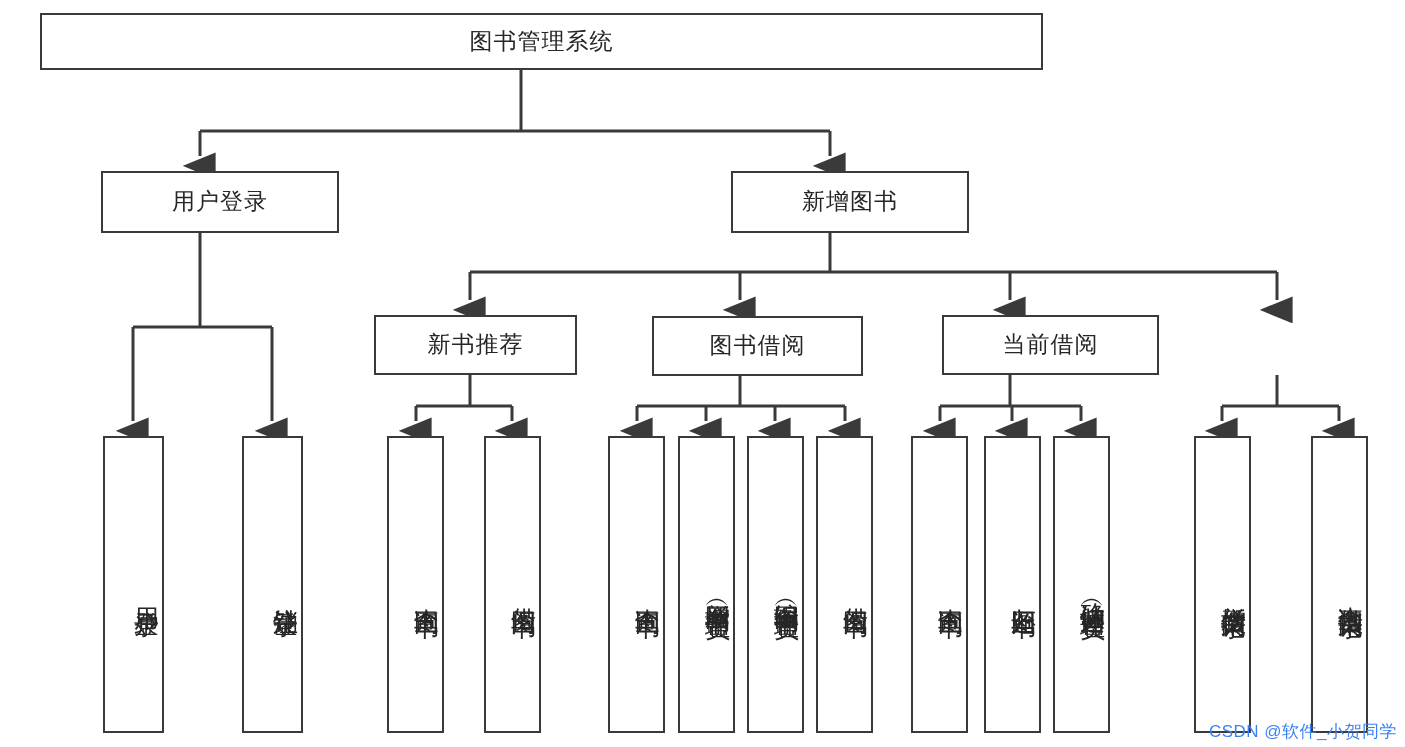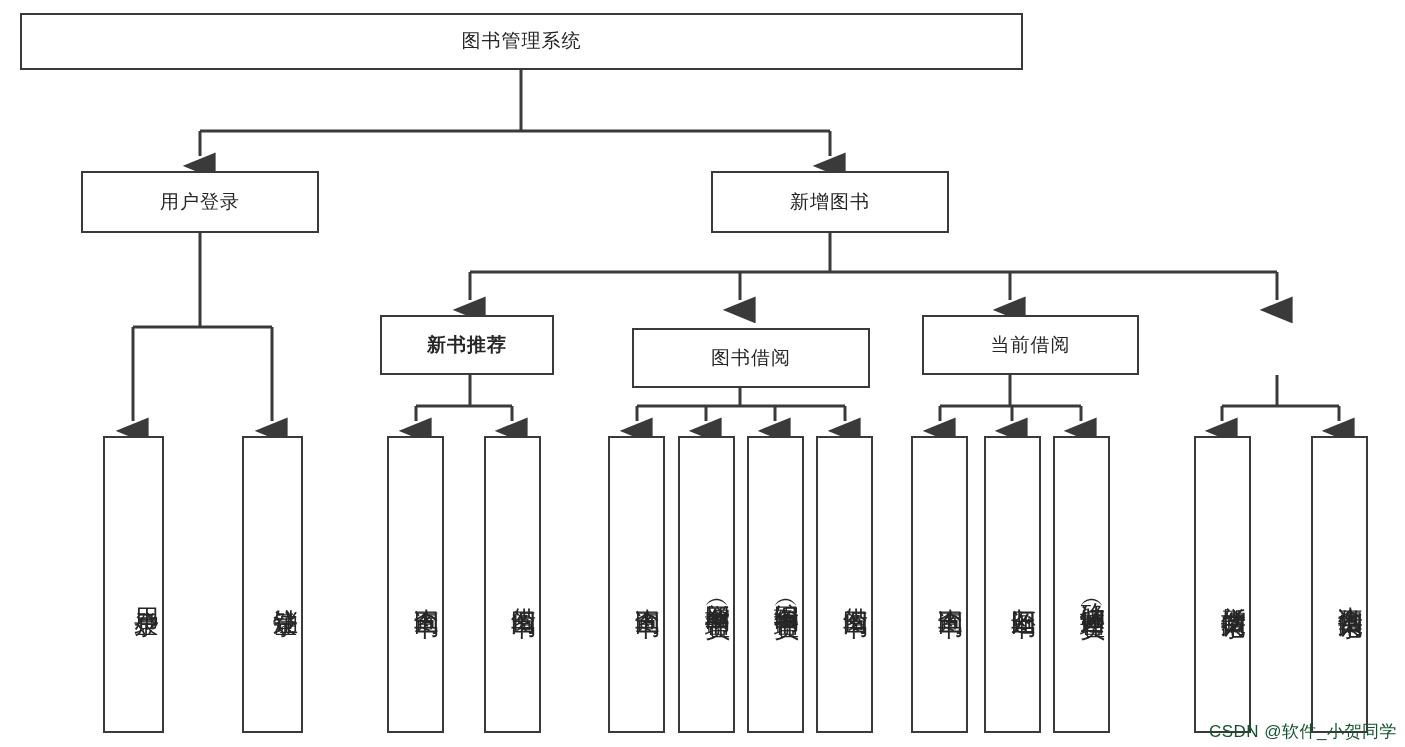--- a/index.html
+++ b/index.html
@@ -29,42 +29,43 @@
     position: absolute;
     box-sizing: border-box;
     background: #ffffff;
     border: 2.5px solid #3a3a3a;
     display: flex;
     align-items: center;
     justify-content: center;
     color: #262626;
   }
   .node.horiz {
-    font-size: 19px;
+    font-size: 23px;
     letter-spacing: 1px;
     line-height: 1.1;
     white-space: nowrap;
+    margin-left: 20px;
   }
   .node.vert {
     writing-mode: vertical-rl;
     text-orientation: upright;
     font-size: 25px;
     line-height: 1.25;
     letter-spacing: 2px;
     padding-top: 14px;
     align-items: flex-start;
     justify-content: center;
     overflow: hidden;
   }
   #watermark {
     position: absolute;
     right: 8px;
     bottom: 4px;
     font-size: 17px;
-    color: #14532d;
+    color: #3b82f6;
     white-space: nowrap;
     letter-spacing: 0.5px;
   }
 </style>
 </head>
 <body>
 
 <div id="canvas">
 
   <svg id="wires" viewBox="0 0 1405 747" width="1405" height="747" xmlns="http://www.w3.org/2000/svg">
@@ -118,22 +119,22 @@
       <path d="M1222,406 L1222,421" marker-end="url(#arrow)"></path>
       <path d="M1339,406 L1339,421" marker-end="url(#arrow)"></path>
     </g>
   </svg>
 
   <div class="node horiz" id="node-root" style="left: 20px; top: 13px; width: 1003px; height: 57px;">图书管理系统</div>
 
   <div class="node horiz" style="left: 81px; top: 171px; width: 238px; height: 62px;">用户登录</div>
   <div class="node horiz" style="left: 711px; top: 171px; width: 238px; height: 62px;">新增图书</div>
 
-  <div class="node horiz" style="left: 380px; top: 315px; width: 174px; height: 60px; font-weight: bold;">新书推荐</div>
-  <div class="node horiz" style="left: 632px; top: 328px; width: 238px; height: 60px;">图书借阅</div>
+  <div class="node horiz" style="left: 354px; top: 315px; width: 203px; height: 60px;">新书推荐</div>
+  <div class="node horiz" style="left: 632px; top: 316px; width: 211px; height: 60px;">图书借阅</div>
   <div class="node horiz" style="left: 922px; top: 315px; width: 217px; height: 60px;">当前借阅</div>
 
   <div class="node vert" style="left: 103px; top: 436px; width: 61px; height: 297px;">用户登录</div>
   <div class="node vert" style="left: 242px; top: 436px; width: 61px; height: 297px;">注销登录</div>
   <div class="node vert" style="left: 387px; top: 436px; width: 57px; height: 297px;">查询图书</div>
   <div class="node vert" style="left: 484px; top: 436px; width: 57px; height: 297px;">借阅图书</div>
   <div class="node vert" style="left: 608px; top: 436px; width: 57px; height: 297px;">查询图书</div>
   <div class="node vert" style="left: 678px; top: 436px; width: 57px; height: 297px;">新增图书（管理员）</div>
   <div class="node vert" style="left: 747px; top: 436px; width: 57px; height: 297px;">编辑图书（管理员）</div>
   <div class="node vert" style="left: 816px; top: 436px; width: 57px; height: 297px;">借阅图书</div>

